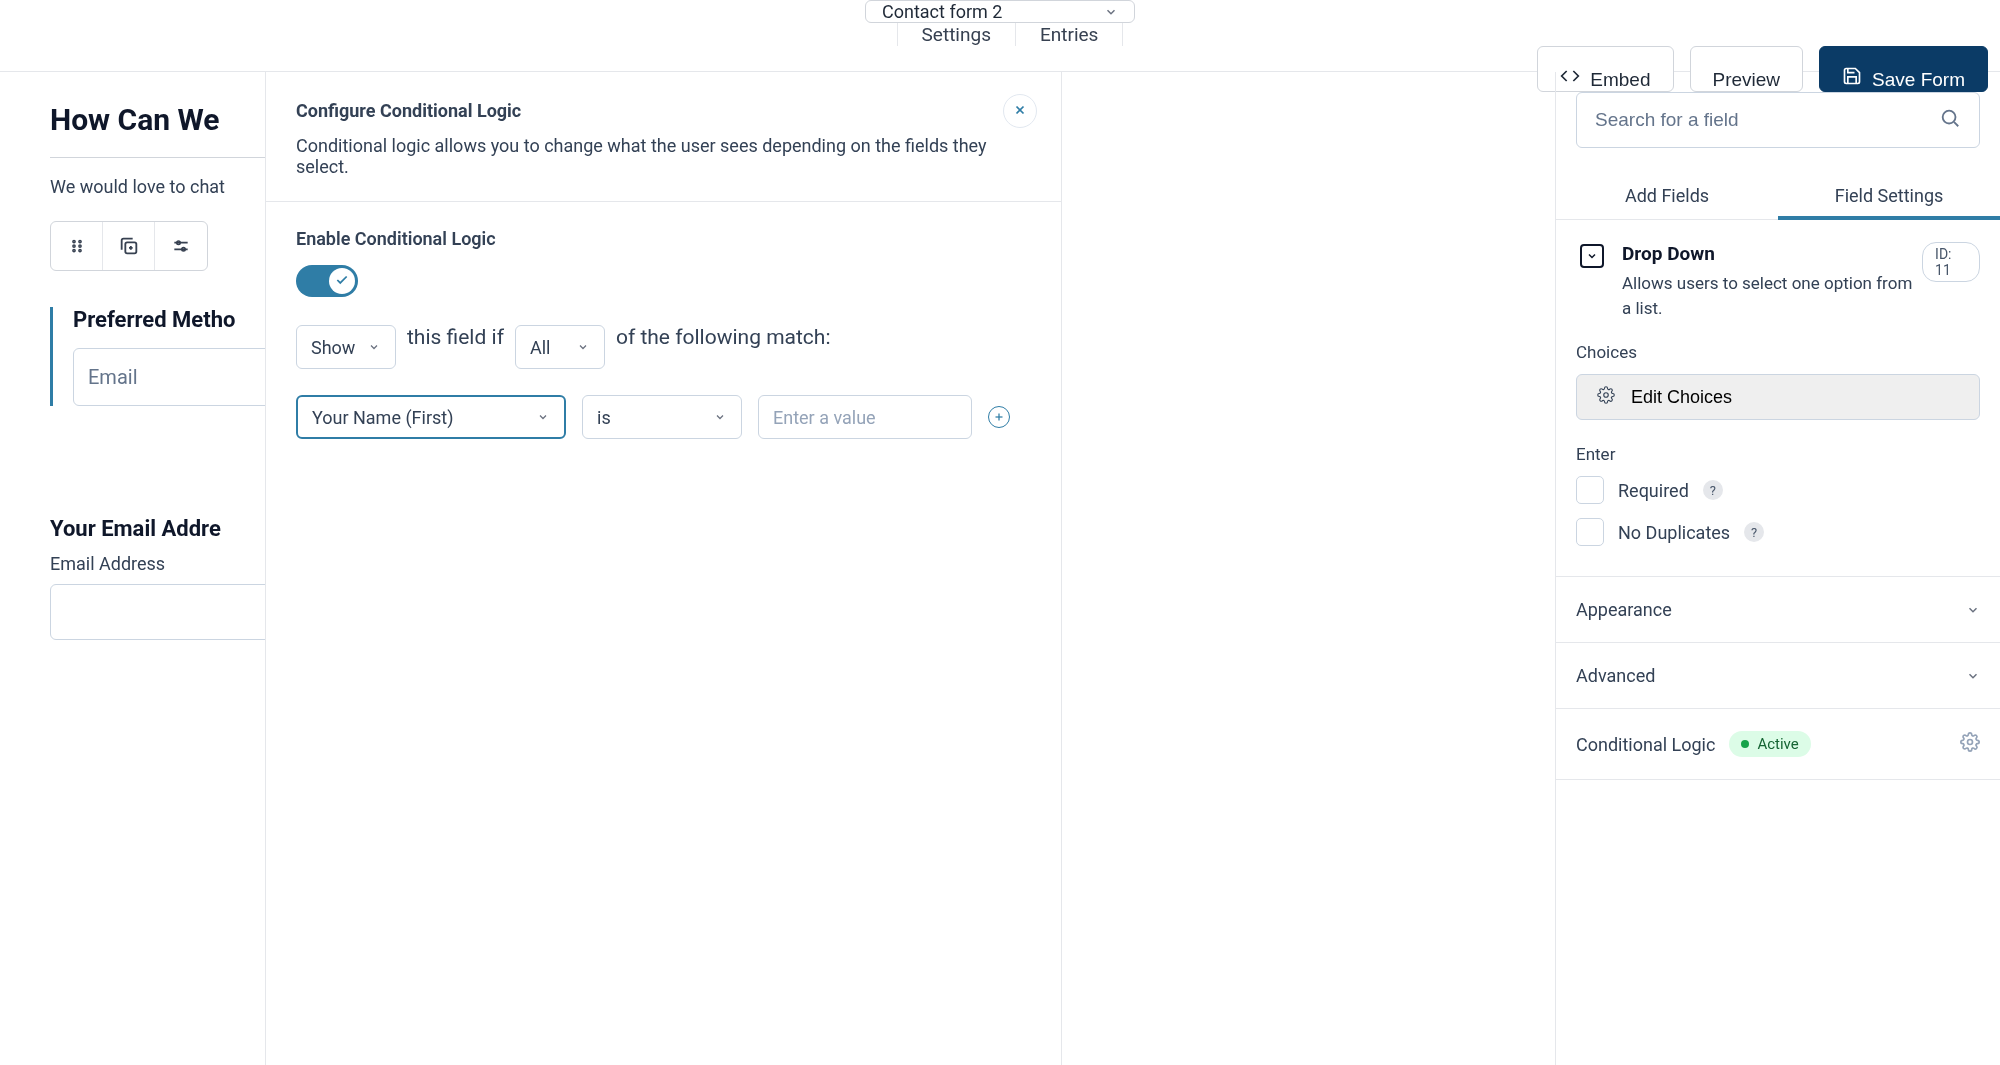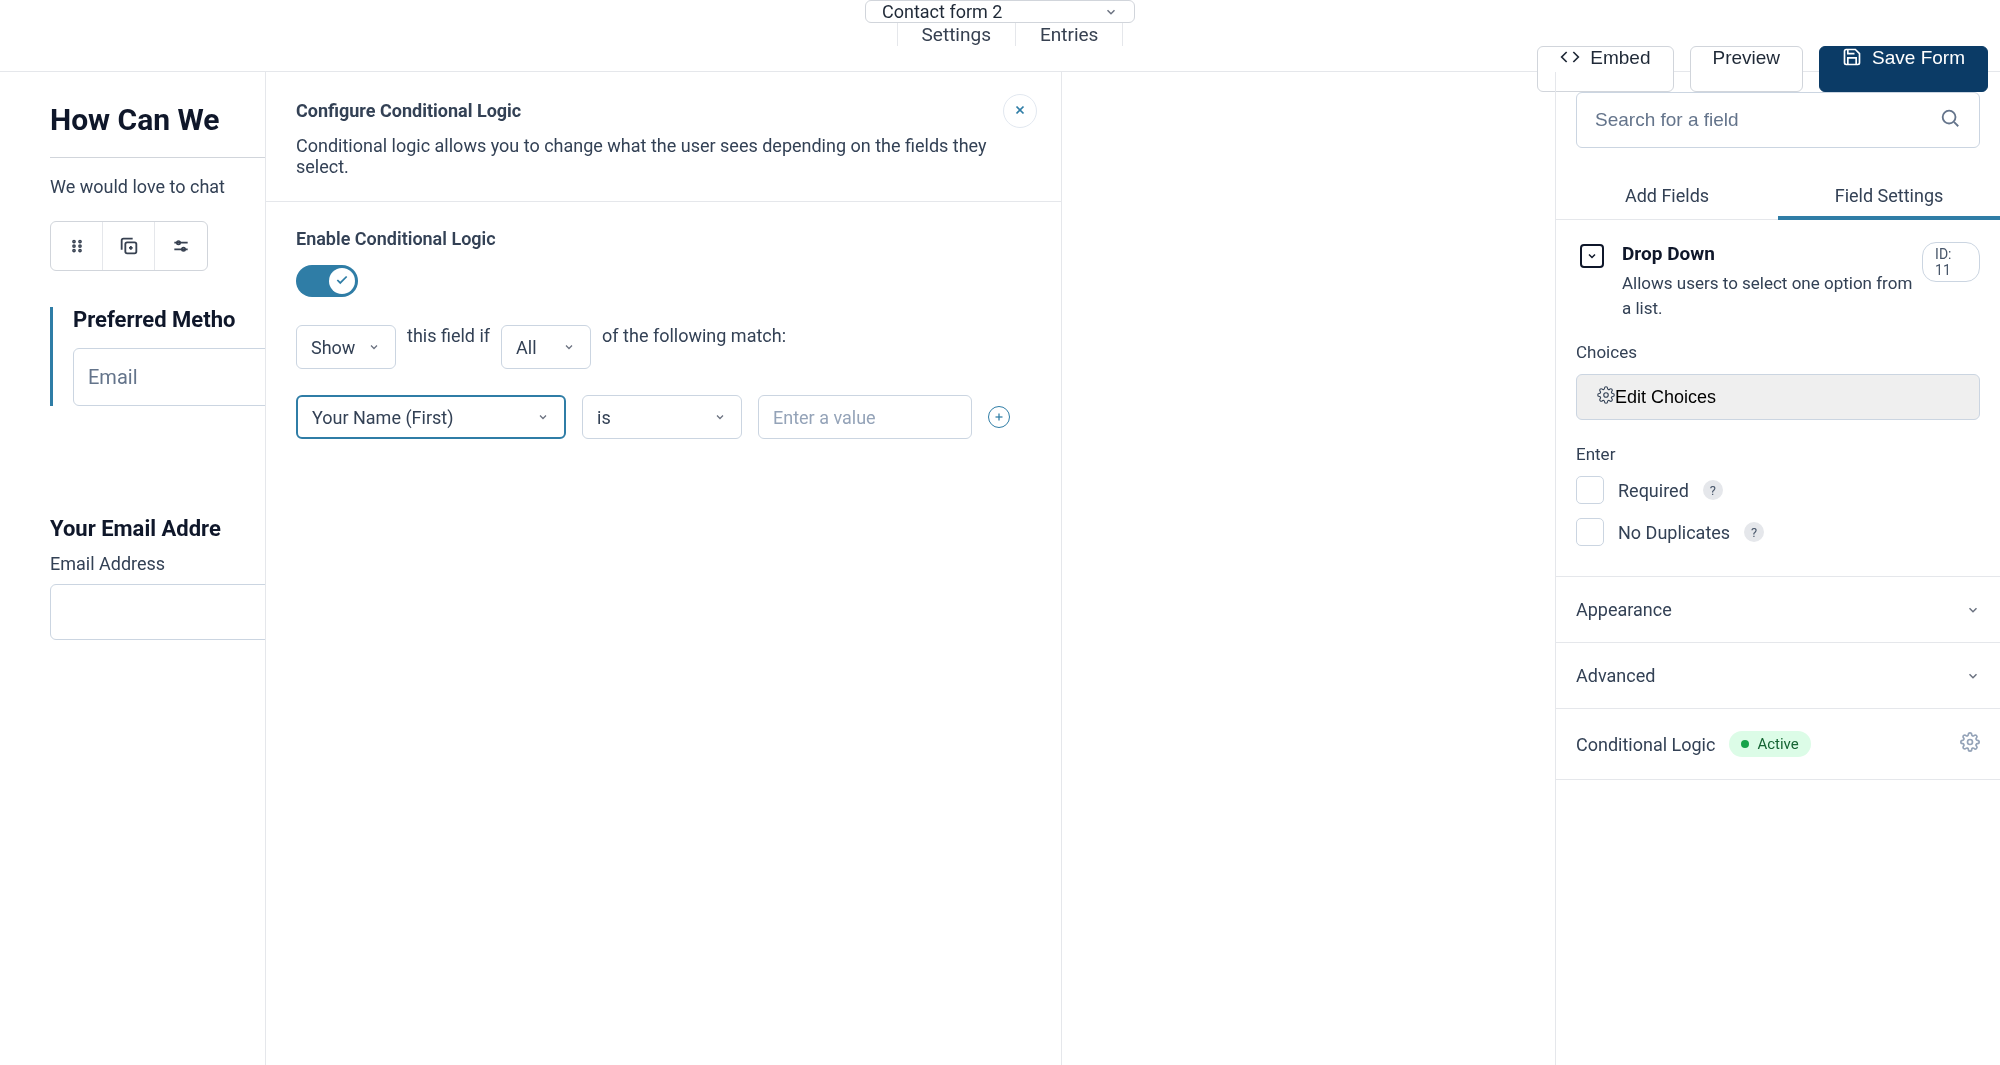--- a/index.html
+++ b/index.html
@@ -61,21 +61,21 @@
     display: flex;
     gap: 16px;
     align-items: center;
   }
   .btn {
     height: 46px;
     border: 1px solid #d1d5db;
     border-radius: 6px;
     background: #fff;
     display: inline-flex;
-    align-items: flex-start;
+    align-items: flex-end;
     padding: 0 22px;
     font-size: 19px;
     cursor: pointer;
     gap: 10px;
     color: #1f2937;
   }
   .btn-primary {
     background: #0b3b66;
     border-color: #0b3b66;
     color: #fff;
@@ -206,21 +206,21 @@
     display: flex; align-items: flex-start; gap: 11px; margin-bottom: 26px;
   }
   .sel-sm {
     height: 44px; border: 1px solid #cbd5e1; border-radius: 6px;
     background: #fff;
     display: flex; align-items: center; justify-content: space-between;
     padding: 0 14px; font-size: 18px; color: #334155; cursor: pointer;
   }
   .w-100 { width: 100px; }
   .w-90 { width: 90px; }
-  .rule-text { font-size: 18px; color: #334155; }
+  .rule-text { font-size: 21px; color: #334155; }
 
   .rule-line {
     display: flex; align-items: center; gap: 16px;
   }
   .sel-field {
     height: 44px; border: 2px solid #2f7da6; border-radius: 6px;
     display: flex; align-items: center; justify-content: space-between;
     padding: 0 14px; font-size: 18px; color: #334155;
     width: 270px; cursor: pointer;
   }
@@ -301,21 +301,21 @@
     border: 1px solid #cbd5e1; border-radius: 14px;
     padding: 3px 12px;
   }
   .fieldmeta-desc { font-size: 17px; color: #334155; line-height: 1.45; }
 
   .side-section-label {
     font-size: 17px; color: #334155; margin-bottom: 12px;
   }
   .edit-choices-btn {
     height: 46px; border: 1px solid #cbd5e1; border-radius: 6px;
-    display: inline-flex; align-items: center; gap: 0;
+    display: inline-flex; align-items: center; gap: 16px;
     padding: 0 20px; font-size: 18px; cursor: pointer;
     margin-bottom: 24px;
   }
   .edit-choices-btn svg { stroke: #334155; fill:#334155; }
 
   .check-row {
     display: flex; align-items: center; gap: 14px; margin-bottom: 14px;
   }
   .checkbox {
     width: 28px; height: 28px; border: 1.5px solid #cbd5e1; border-radius: 5px;

